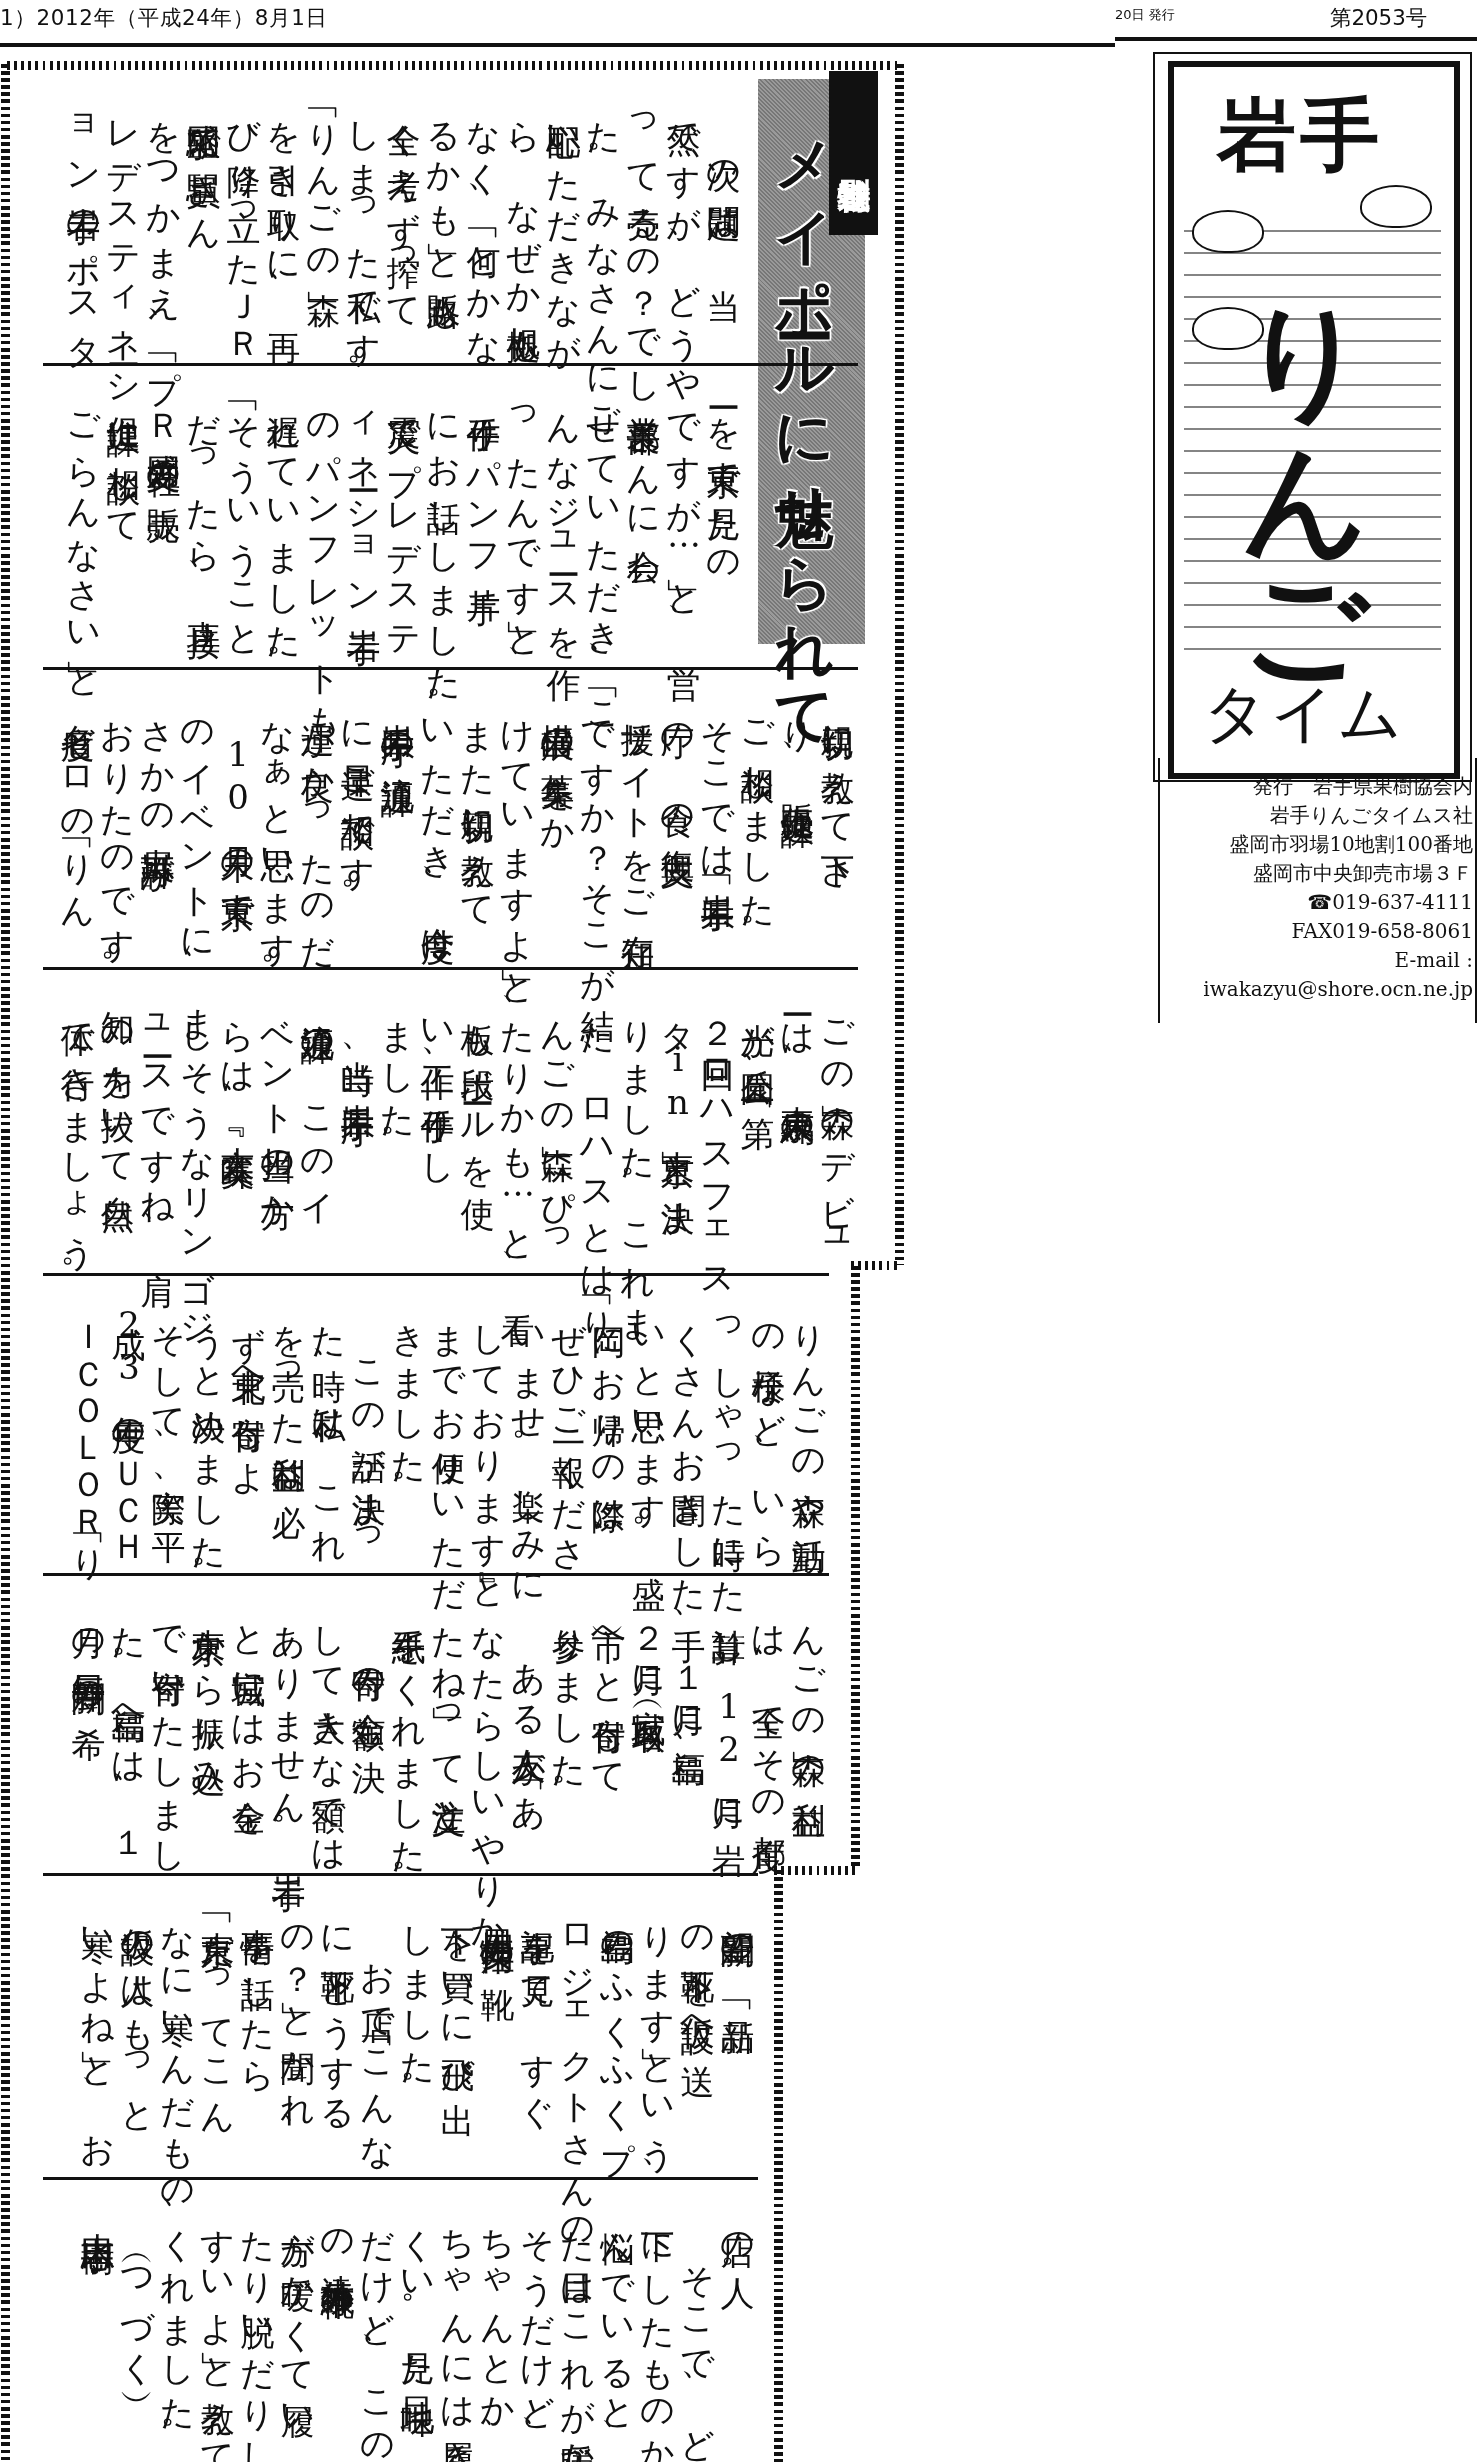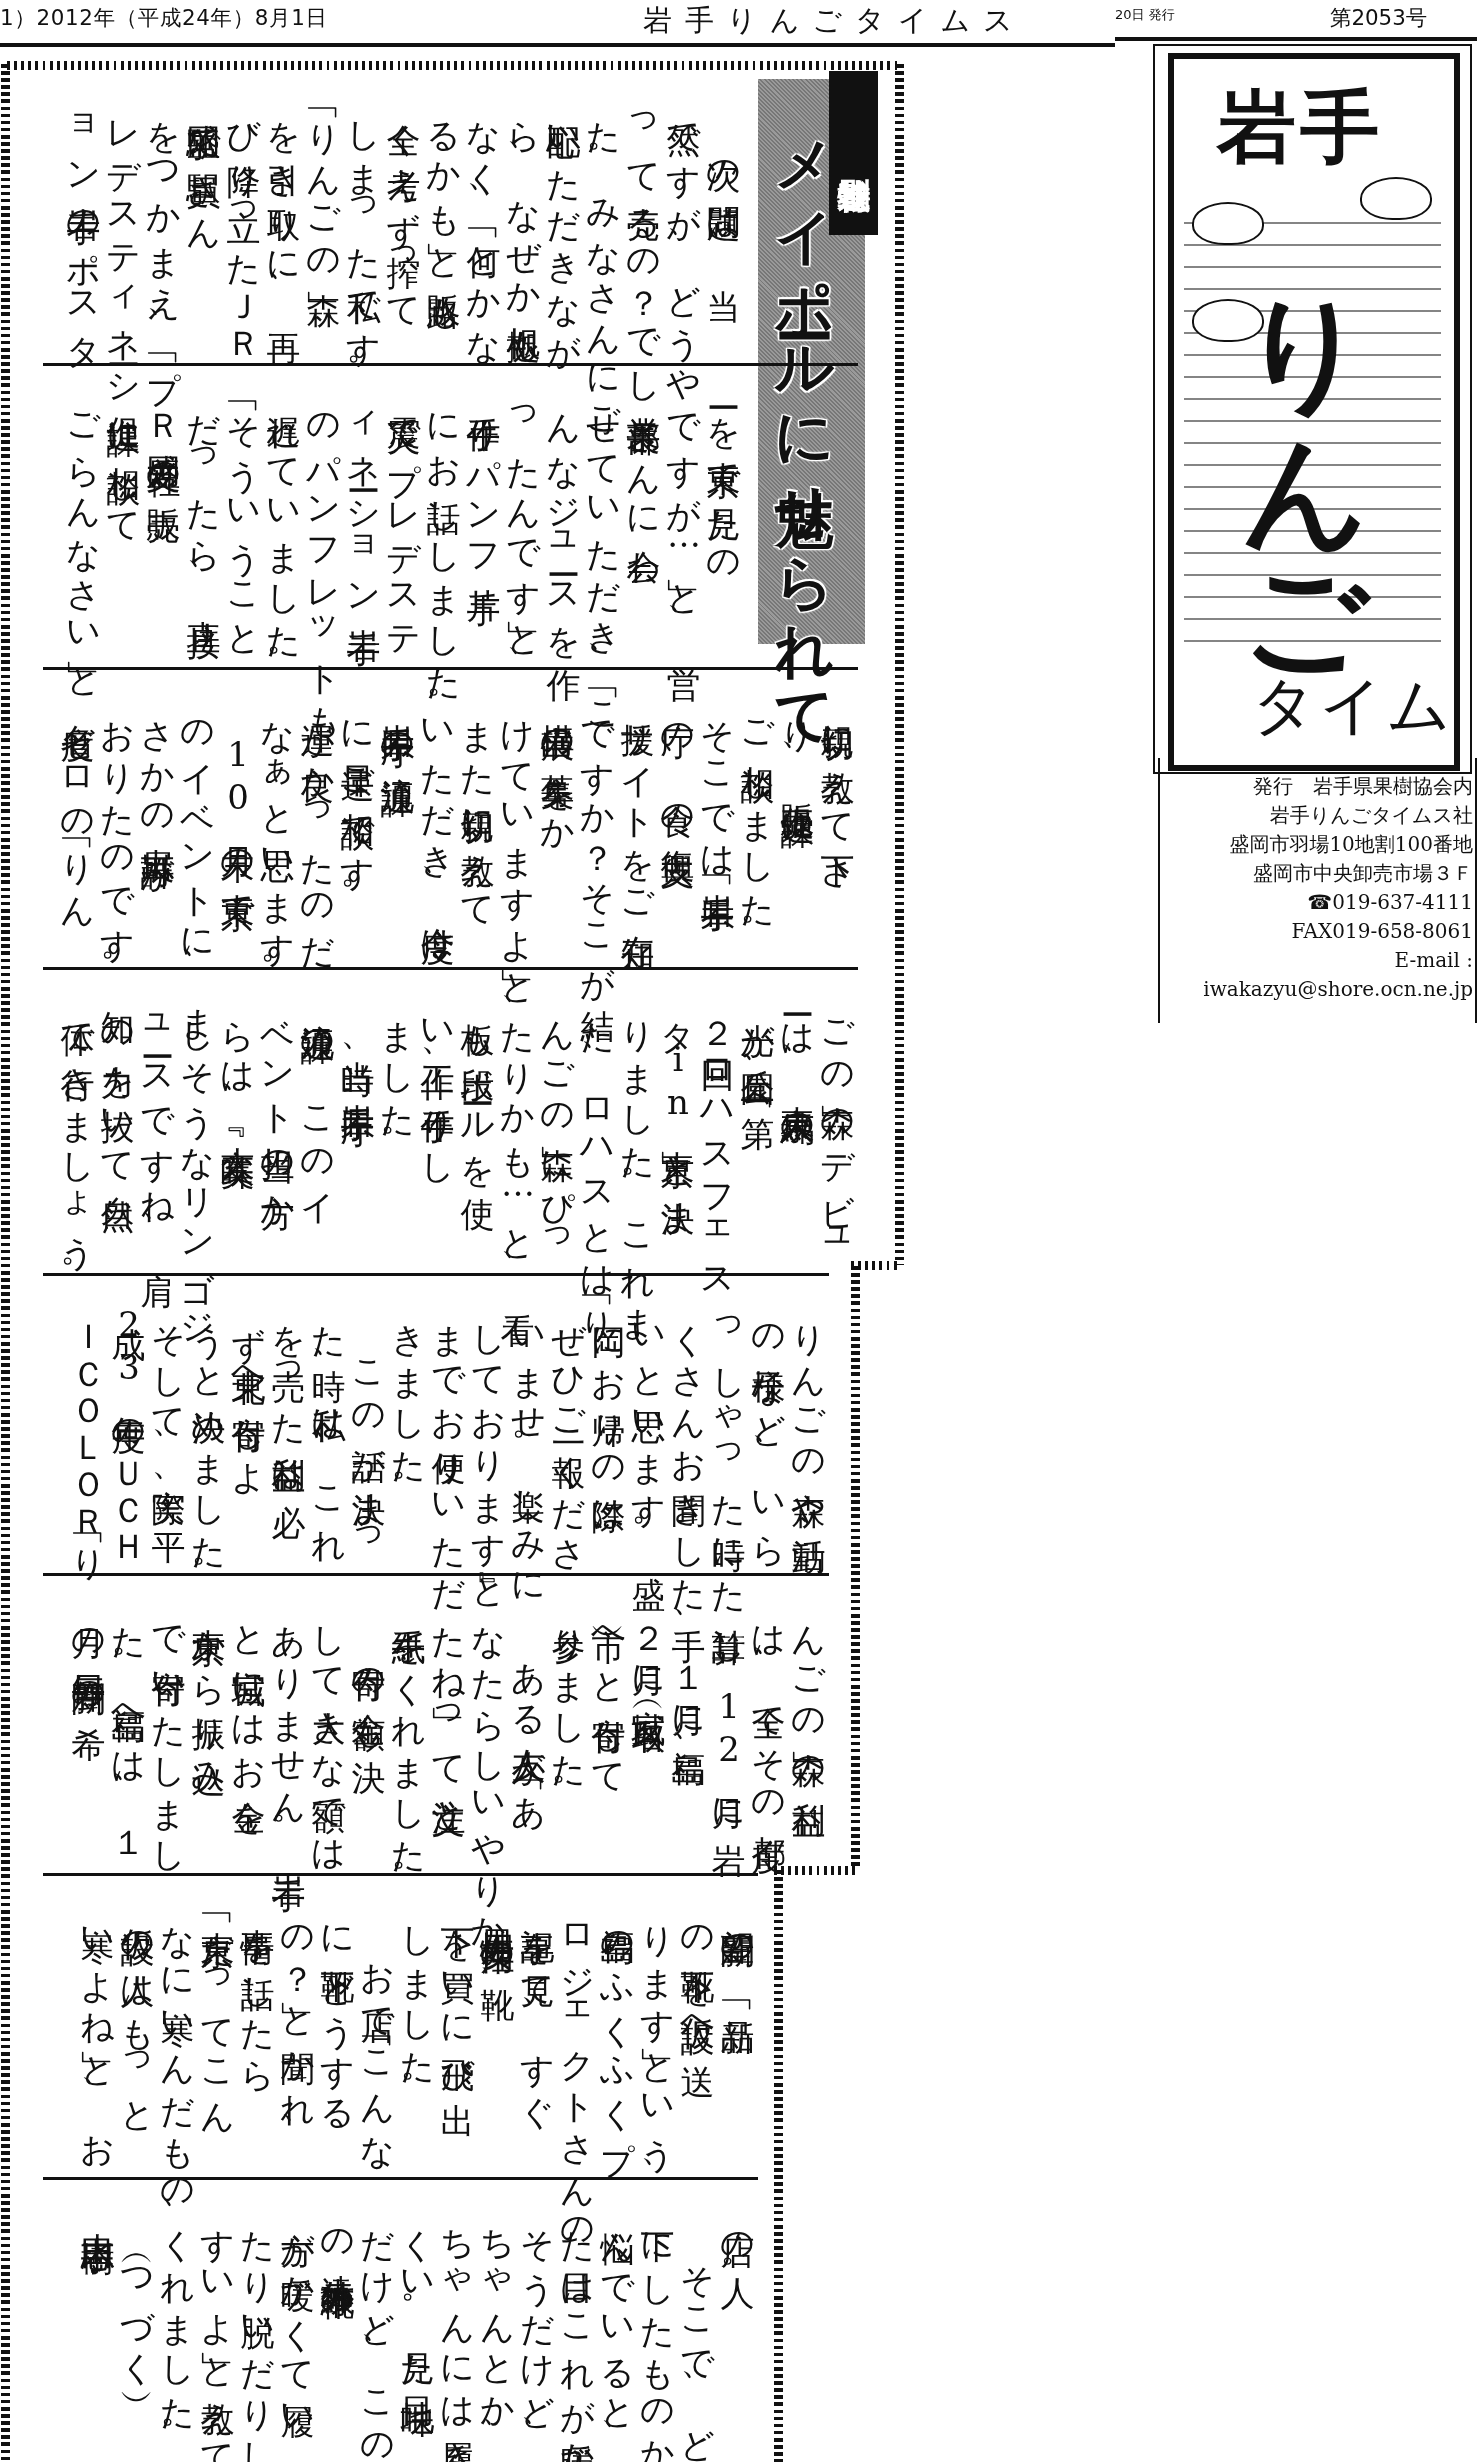--- a/index.html
+++ b/index.html
@@ -17,37 +17,36 @@
   .hatch-h{position:absolute;height:8.6px;background:repeating-linear-gradient(to right,#111 0 2.9px,transparent 2.9px 7.1px);}
 
   .tier{position:absolute;left:43px;display:flex;flex-direction:row-reverse;}
   .col{writing-mode:vertical-rl;font-size:34px;line-height:40px;letter-spacing:2.9px;white-space:pre;text-orientation:upright;}
   .tier-rule{position:absolute;height:2.9px;background:#111;}
 
   .title-box{position:absolute;left:758px;top:79px;width:107px;height:565px;background:repeating-linear-gradient(45deg,#777 0 1.4px,#9a9a9a 1.4px 2.9px);}
   .title-text{position:absolute;left:765px;top:100px;writing-mode:vertical-rl;font-family:"DejaVu Sans",sans-serif;font-weight:bold;font-size:59px;letter-spacing:1.4px;color:#111;text-shadow:0 0 2.9px #fff,0 0 2.9px #fff,0 0 2.9px #fff,1.4px 1.4px 0 #fff,-1.4px -1.4px 0 #fff,1.4px -1.4px 0 #fff,-1.4px 1.4px 0 #fff;text-orientation:upright;}
   .series-badge{position:absolute;left:829px;top:71px;width:49px;height:164px;background:#111;color:#fff;writing-mode:vertical-rl;font-family:"DejaVu Sans",sans-serif;font-weight:bold;font-size:33px;display:flex;align-items:center;justify-content:center;text-orientation:upright;}
 
-  .mast{position:absolute;left:1153px;top:44px;width:315px;height:726px;border:2.9px solid #111;text-align:right;}
+  .mast{position:absolute;left:1153px;top:52px;width:315px;height:726px;border:2.9px solid #111;}
   .mast-inner{position:absolute;left:13px;top:7.1px;width:280px;height:706px;border:6.4px solid #111;background:#fff;overflow:hidden;}
   .mast-iwate{position:absolute;left:43px;top:15.7px;font-family:"DejaVu Sans",sans-serif;font-weight:bold;font-size:79px;letter-spacing:4.3px;}
   .mast-ringo{position:absolute;left:71px;top:150px;writing-mode:vertical-rl;font-family:"DejaVu Serif",serif;font-weight:bold;font-size:125px;line-height:125px;text-orientation:upright;}
   .mast-times{position:absolute;left:29px;top:604px;font-family:"DejaVu Sans",sans-serif;font-size:63px;letter-spacing:2.9px;}
   .mast-lines{position:absolute;left:10px;top:143px;width:257px;height:458px;background:repeating-linear-gradient(to bottom,transparent 0 20px,#333 20px 22px);opacity:.6;}
   .apple{position:absolute;border:2.9px solid #111;border-radius:50% 50% 45% 45%;background:#fff;}
   .info{position:absolute;left:1173px;top:772px;width:300px;font-size:20px;line-height:29px;}
   .info div{white-space:pre;text-align:right;}
   .info-box{position:absolute;left:1158px;top:758px;width:315px;height:265px;border-left:2.1px solid #111;border-right:4.3px solid #111;}
 </style>
 </head>
 <body>
 
 <div class="hdr">
   <span class="hdr-date">1）2012年（平成24年）8月1日</span>
-  <span class="hdr-title">岩手りんごタイムス</span>
   <span class="hdr-pub">20日 発行</span>
   <span class="hdr-issue">第2053号</span>
   <div class="hdr-rule"></div>
   <div class="hdr-rule2"></div>
 </div>
 
 <div class="hatch-h" style="left:7.1px;top:61px;width:894px;"></div>
 <div class="hatch-v" style="left:1.4px;top:64px;height:2398px;"></div>
 <div class="hatch-v" style="left:895px;top:64px;height:1201px;"></div>
 <div class="hatch-h" style="left:851px;top:1261px;width:50px;"></div>

